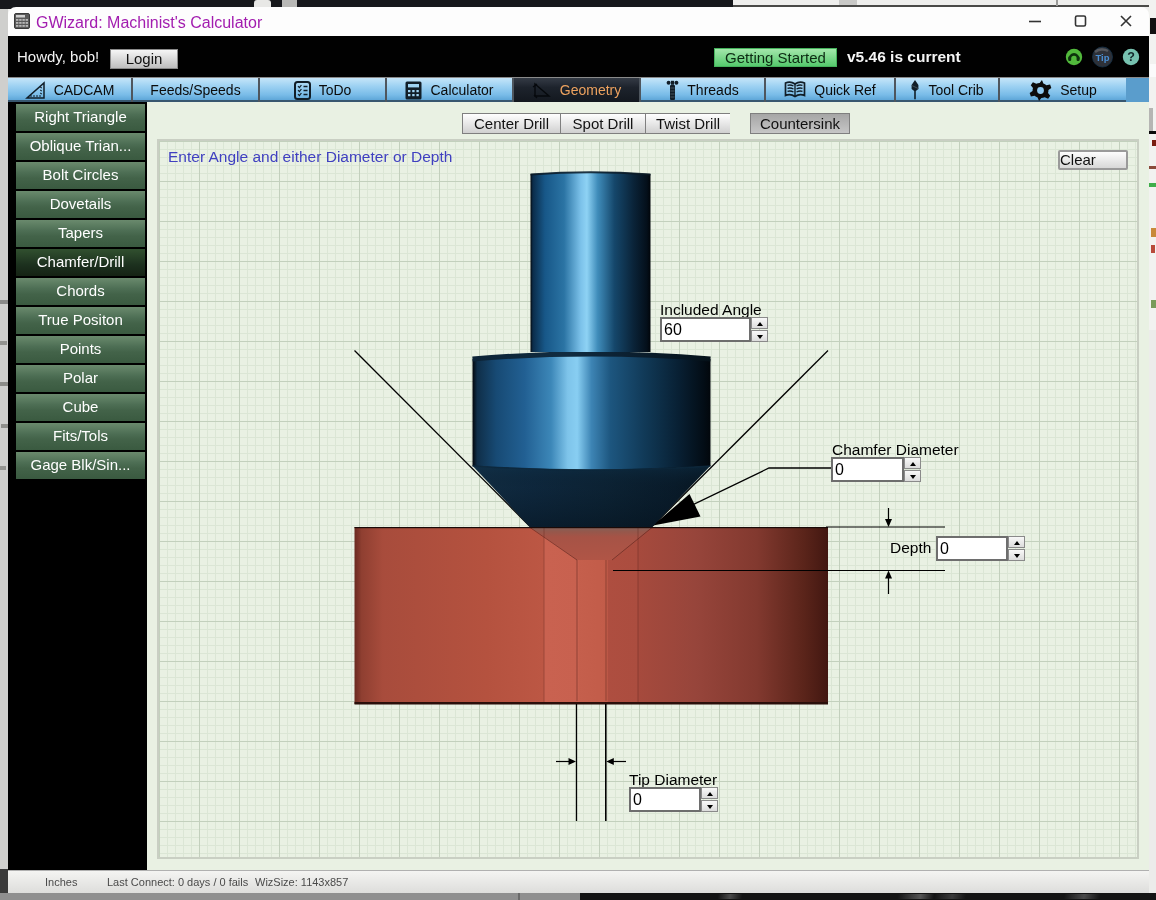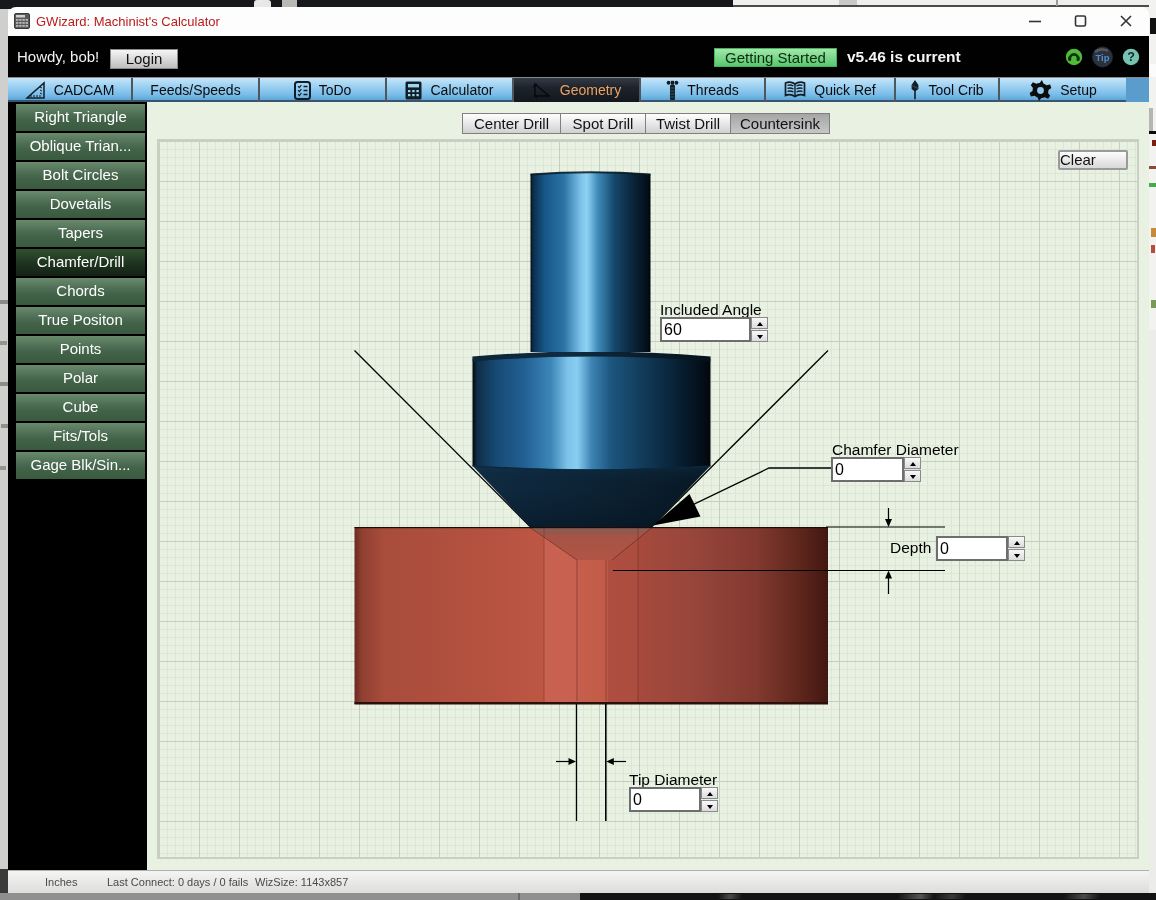--- a/index.html
+++ b/index.html
@@ -7,21 +7,21 @@
 #stage{position:relative;width:1156px;height:900px;background:#efefed;overflow:hidden;}
 .abs{position:absolute;}
 
 #topdark{left:0;top:0;width:733px;height:9px;background:#17181c;}
 #leftdesk{left:0;top:9px;width:8px;height:884px;background:#cfcfcd;}
 #rightdesk{left:1149px;top:0;width:7px;height:893px;background:#f2f2f0;}
 #taskL{left:0;top:893px;width:580px;height:7px;background:#8f8f8f;}
 #taskR{left:580px;top:893px;width:576px;height:7px;background:#141414;}
 
 #titlebar{left:8px;top:7px;width:1141px;height:29px;background:#fdfdfd;border-radius:8px 8px 0 0;}
-#wtitle{left:36px;top:14px;font-size:13px;color:#b91c1c;}
+#wtitle{left:36px;top:14px;font-size:16px;color:#a21caf;}
 #blackbar{left:8px;top:36px;width:1141px;height:41px;background:#010101;}
 #howdy{left:17px;top:48px;font-size:15px;color:#f2f2f2;}
 #loginbtn{left:110px;top:49px;width:66px;height:18px;background:linear-gradient(#f6f6f6,#bebebe);border:1px solid #8a8a8a;font-size:15px;color:#111;text-align:center;line-height:17px;}
 #getstart{left:714px;top:48px;width:123px;height:19px;background:linear-gradient(#a3e7ab,#56c96d);border:1px solid #45b35c;font-size:15px;color:#0c2a12;text-align:center;line-height:18px;box-sizing:border-box;}
 #vcur{left:847px;top:48px;font-size:15.5px;font-weight:bold;color:#f5f5f5;}
 
 #tabbar{left:8px;top:77px;width:1141px;height:25px;background:#5a9dcc;border-top:1px solid #8a8a8a;box-sizing:border-box;display:flex;}
 .tab{height:24px;background:linear-gradient(#c5e5f9,#9cd1f2 35%,#79bce8 70%,#5ea6d8 92%,#4f93c2);border-right:2px solid #4e565e;box-sizing:border-box;display:flex;align-items:center;justify-content:center;font-size:14px;color:#0b0b0b;gap:8px;box-shadow:inset 0 -2px 0 #38576f;}
 .tab.sel{background:linear-gradient(#343b45,#1d232c 40%,#13181f);color:#eda25f;box-shadow:none;align-items:center;}
 .tab svg{flex:0 0 auto;}
@@ -35,21 +35,21 @@
  background-color:#e9f1e3;
  background-image:
   linear-gradient(to right,#c3d0bd 1px,transparent 1px),
   linear-gradient(to bottom,#c3d0bd 1px,transparent 1px),
   linear-gradient(to right,#dbe6d5 1px,transparent 1px),
   linear-gradient(to bottom,#dbe6d5 1px,transparent 1px);
  background-size:40px 40px,40px 40px,8px 8px,8px 8px;}
 
 #subtabs{left:462px;top:113px;height:21px;display:flex;border-radius:6px;}
 .stab{height:21px;background:linear-gradient(#ffffff,#d0d0d0);border:1px solid #7f7f7f;border-right:none;box-sizing:border-box;font-size:15px;color:#111;text-align:center;line-height:19px;}
-.stab:last-child{border-right:1px solid #7f7f7f;}
+.stab:last-child{border-right:1px solid #7f7f7f;margin-left:20px;}
 .stab.sel{background:linear-gradient(#a6a6a6,#c6c6c6);}
 #entertext{left:168px;top:148px;font-size:15.5px;color:#4040c0;}
 #clearbtn{left:1058px;top:150px;width:70px;height:20px;background:linear-gradient(#fdfdfd,#d8d8d8);border:2px solid #9a9a9a;box-sizing:border-box;font-size:15px;color:#111;line-height:15px;border-radius:2px;}
 
 .flabel{position:absolute;font-size:15.5px;color:#000;}
 .spinbox{position:absolute;height:34px;}
 .sfield{position:absolute;left:0;top:0;height:25px;background:#fff;border:2px solid #6e6e6e;box-sizing:border-box;font-size:16px;color:#000;padding:1.5px 0 0 2px;}
 .sspin{position:absolute;top:0;width:17px;height:25px;}
 .sbtnu,.sbtnd{position:absolute;left:0;width:17px;height:12px;background:linear-gradient(#f8f8f8,#dcdcdc);border:1px solid #8a8a8a;box-sizing:border-box;}
 .sbtnu{top:0;}
@@ -230,20 +230,21 @@
     <div class="sbtn" style="top:350px">Gage Blk/Sin...</div>
   </div>
 
   <div class="abs" id="subtabs">
     <div class="stab" style="width:98px">Center Drill</div>
     <div class="stab" style="width:85px">Spot Drill</div>
     <div class="stab" style="width:85px">Twist Drill</div>
     <div class="stab sel" style="width:100px">Countersink</div>
   </div>
 
+  <div class="abs" id="entertext">Enter Angle and either Diameter or Depth</div>
   <div class="abs" id="clearbtn">Clear</div>
 
   <svg class="abs" id="art" style="left:157px;top:139px" width="982" height="720" viewBox="157 139 982 720">
     <defs>
       <linearGradient id="gShank" x1="0" y1="0" x2="1" y2="0">
         <stop offset="0" stop-color="#05090e"></stop>
         <stop offset="0.02" stop-color="#0b2c4a"></stop>
         <stop offset="0.12" stop-color="#175788"></stop>
         <stop offset="0.28" stop-color="#2b74a4"></stop>
         <stop offset="0.42" stop-color="#7cc2ea"></stop>

